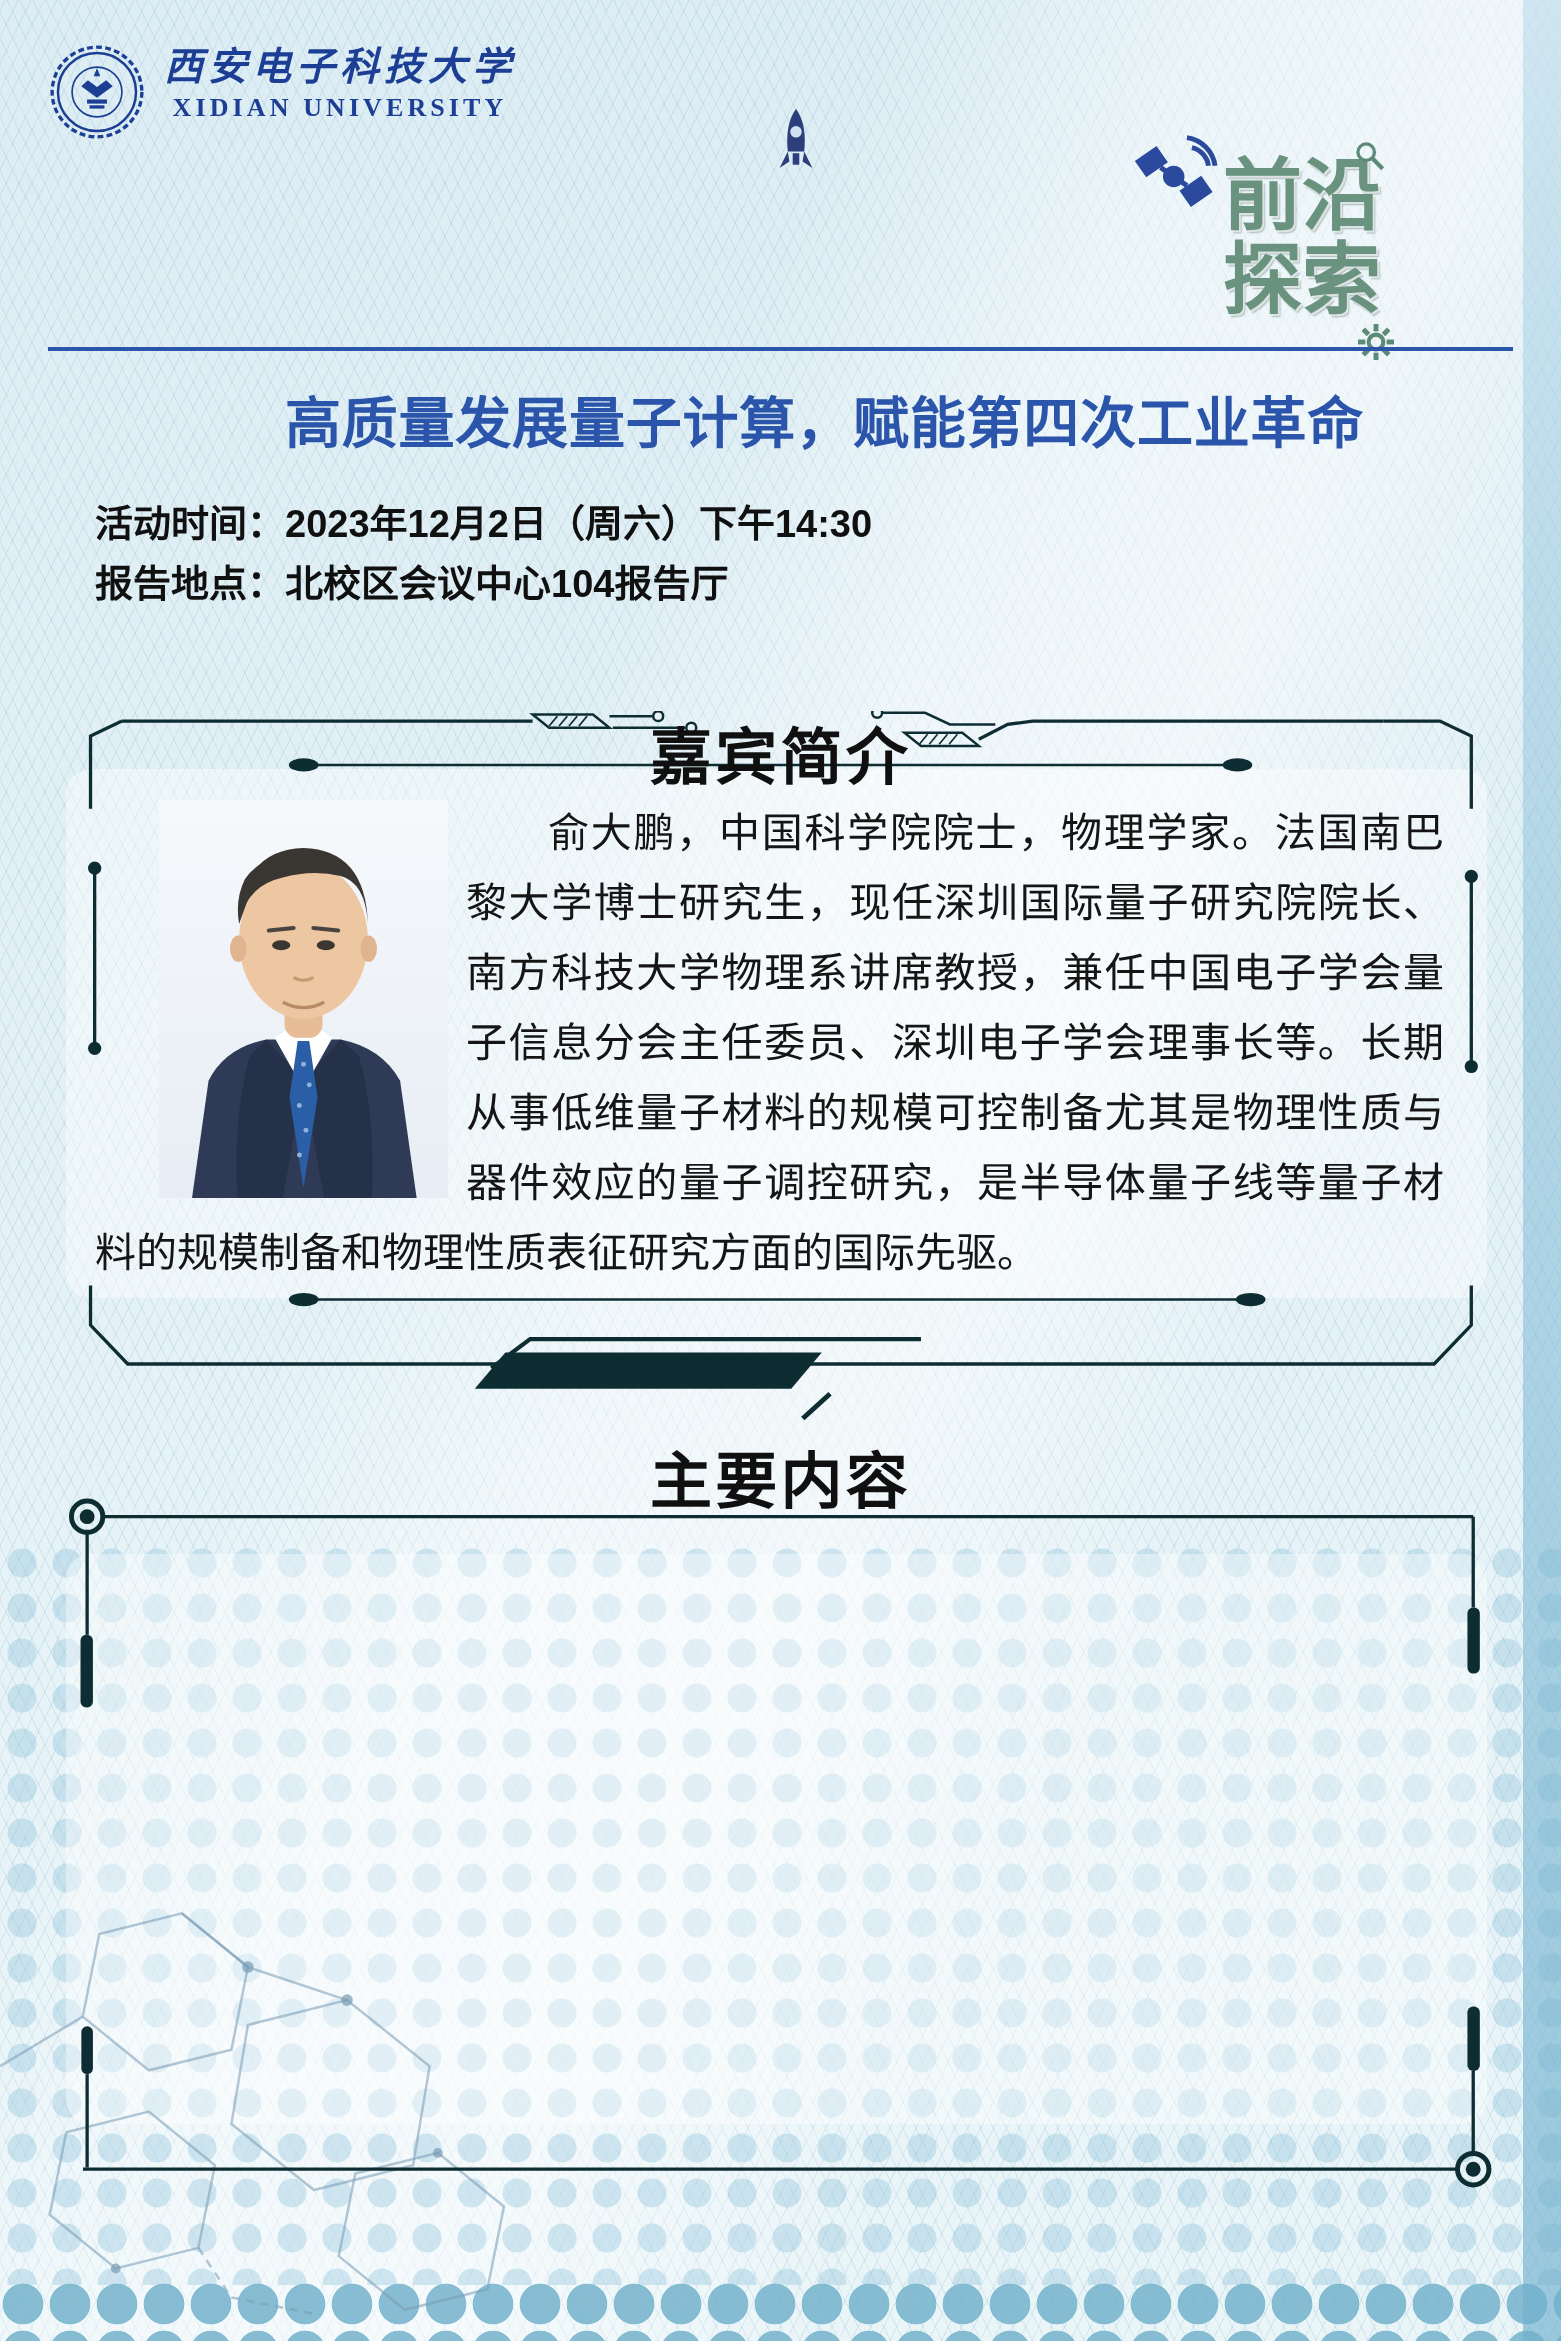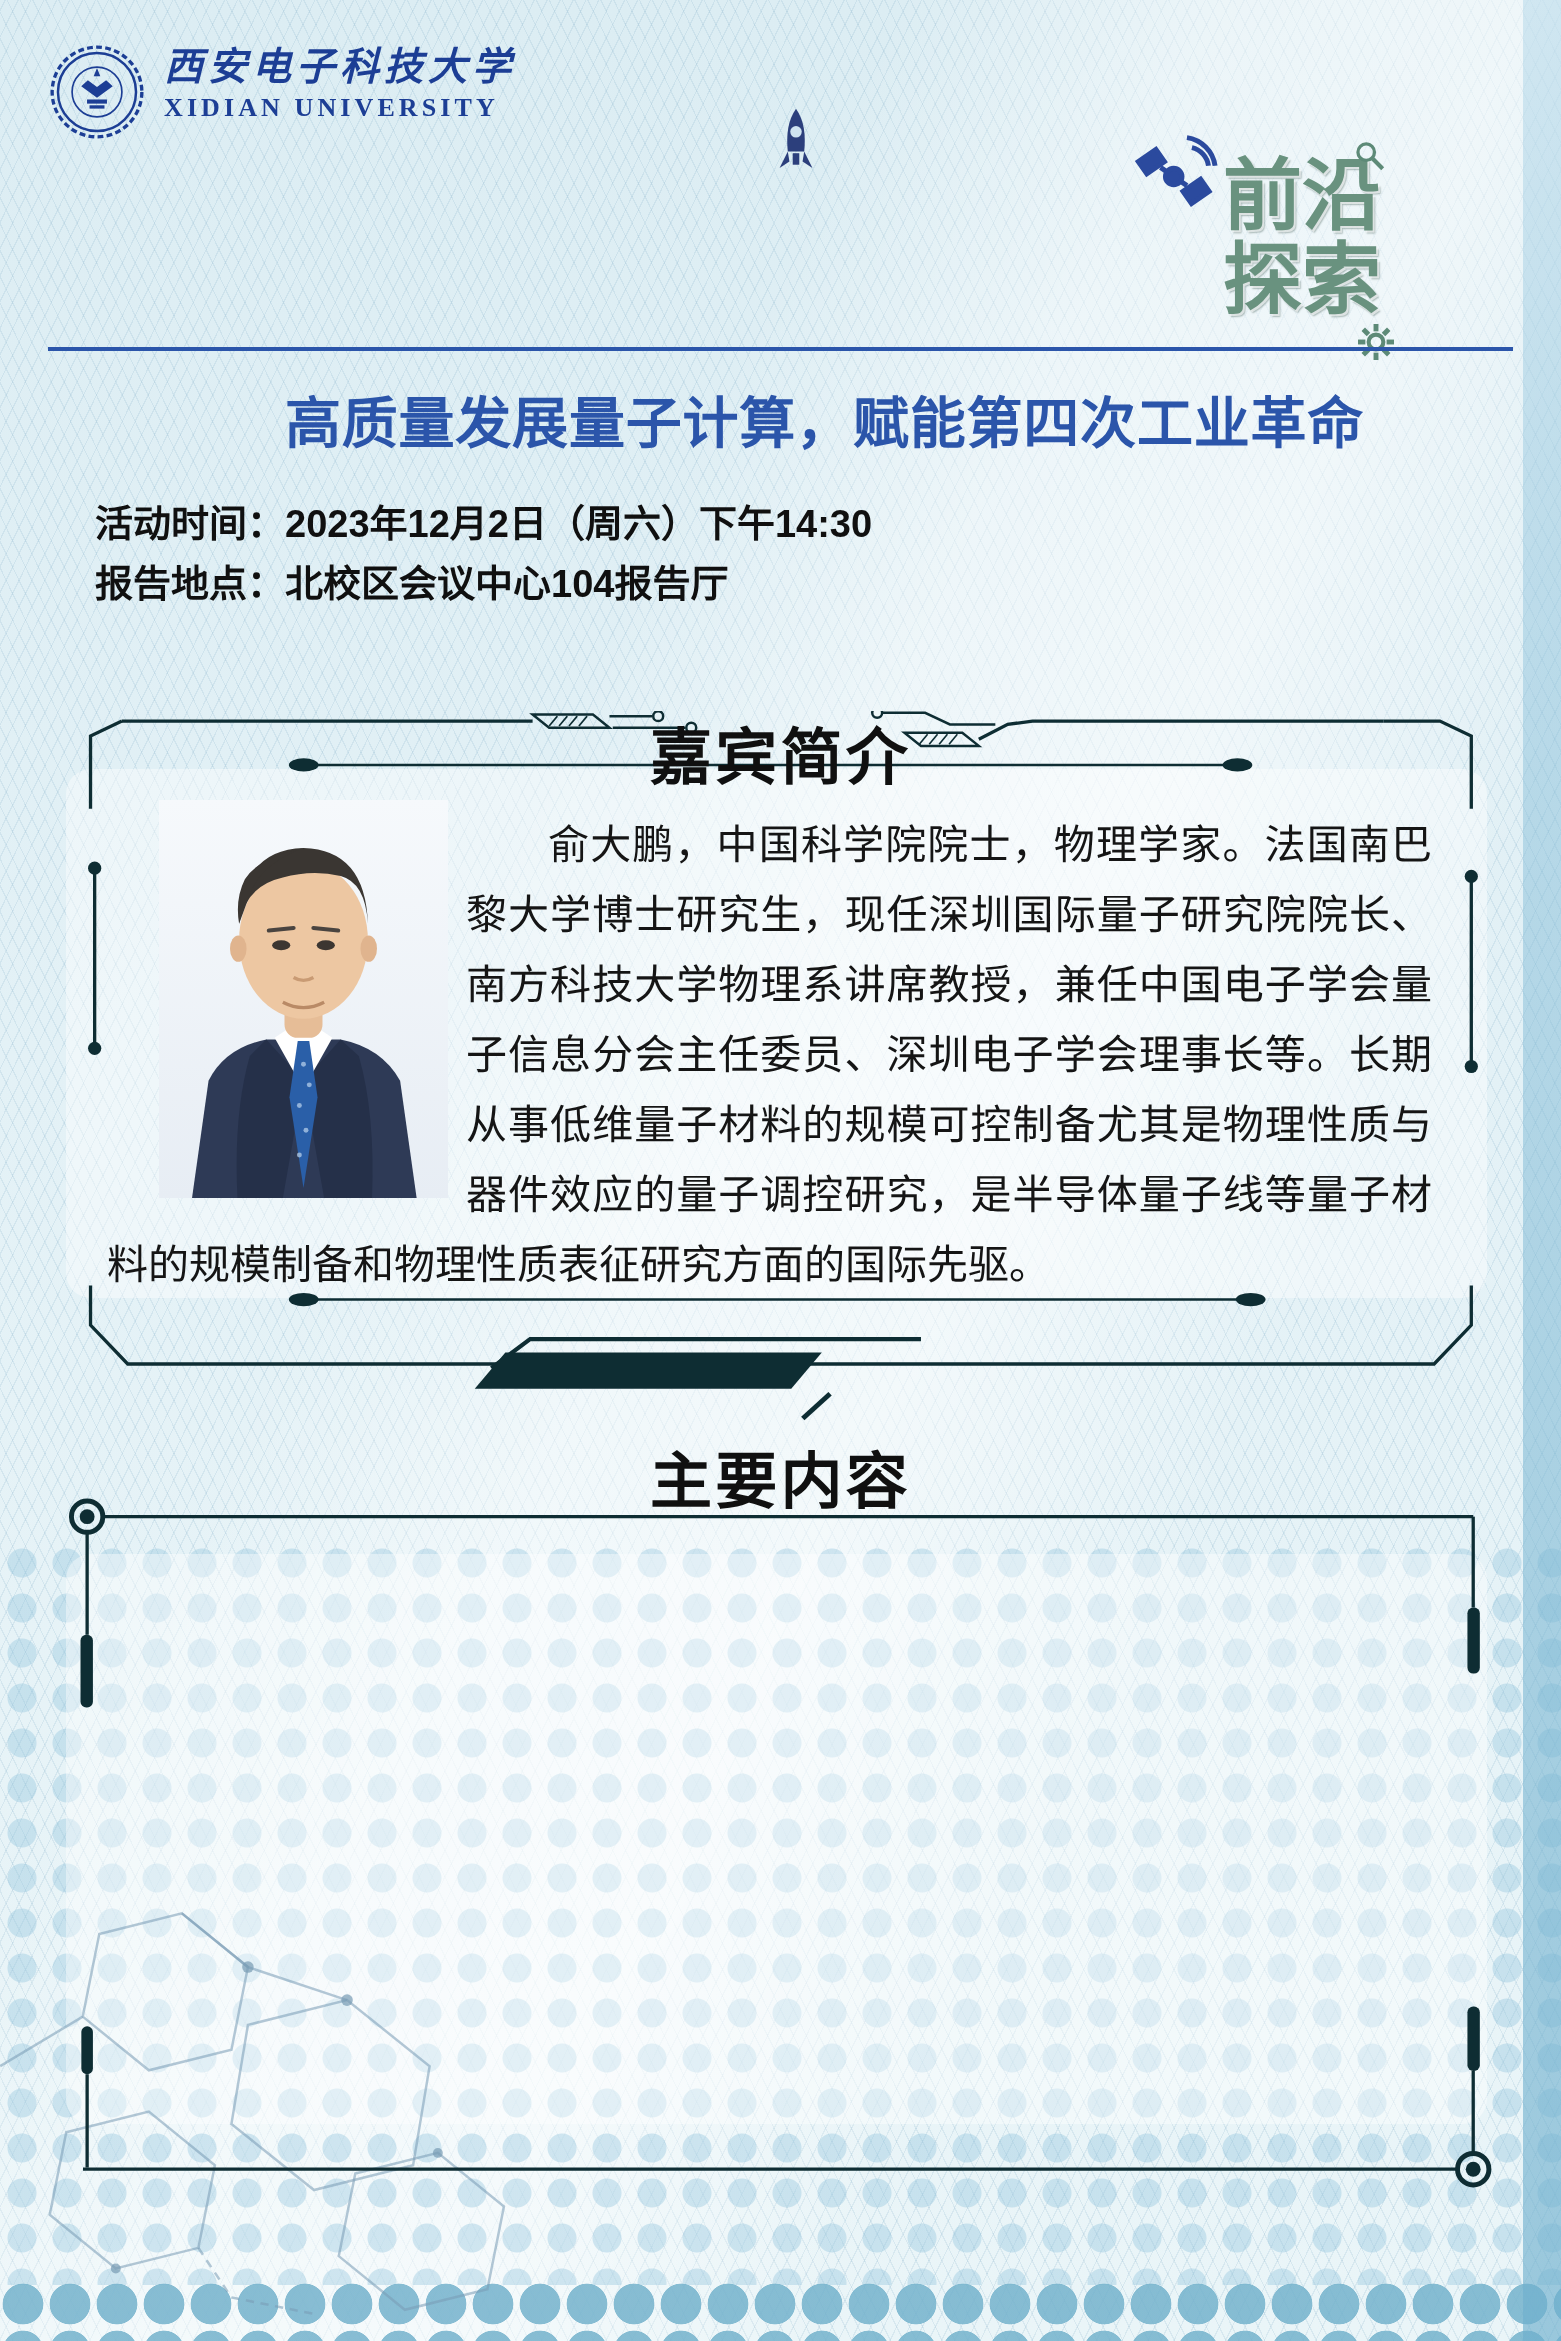--- a/index.html
+++ b/index.html
@@ -19,39 +19,39 @@
     background-image:radial-gradient(circle at 22px 22px, rgba(144,195,220,0.38) 14px, rgba(144,195,220,0) 15px);
     background-size:45px 45px;}
   .bg-dots-bottom{left:0;top:2279px;width:100%;height:63px;
     background-image:radial-gradient(circle at 23px 25px, rgba(116,178,204,0.85) 20px, rgba(116,178,204,0) 20.7px);
     background-size:47px 47px;}
   .right-band{right:0;top:0;width:38px;height:100%;
     background:linear-gradient(180deg, rgba(150,200,225,.35), rgba(110,175,205,.65));}
   .panel-glow{background:rgba(255,255,255,.42);border-radius:25px;}
   
   .logo-wrap{left:48px;top:43px;display:flex;align-items:flex-start;}
-  .logo-text{margin-left:18px;color:#1c3e95;}
+  .logo-text{margin-left:18px;color:#1c3e95;text-align:center;}
   .logo-cn{font-size:39px;font-weight:bold;font-style:italic;letter-spacing:5px;line-height:48px;}
   .logo-en{font-family:"Liberation Serif",serif;font-size:26px;font-weight:bold;letter-spacing:4.1px;line-height:33px;}
   .big-title{left:186px;top:150px;width:1025px;font-size:154px;line-height:165px;font-weight:900;
     letter-spacing:1.7px;color:#4d6ab3;white-space:nowrap;
     text-shadow:2.5px 2.5px 0 #3b549c,5px 5px 0 #2c3f7c,8.3px 8.3px 8.3px rgba(20,30,60,.35);}
   .badge{left:1211px;top:154px;width:182px;font-size:79px;line-height:84px;font-weight:900;
     color:#69927f;text-shadow:1.7px 1.7px 0 rgba(255,255,255,.6),2.5px 2.5px 1.7px rgba(40,70,60,.35);text-align:center;}
   .divider{left:48px;top:347px;width:1465px;height:4.1px;background:#2b55aa;}
   .subtitle{left:0;top:378px;width:1561px;text-align:center;font-size:56px;font-weight:900;
     color:#2b55aa;letter-spacing:0.8px;padding-left:44px;}
   
   .event-info{left:95px;top:494px;width:1240px;font-size:38px;font-weight:bold;line-height:60px;}
   
   .sec-heading{left:0;width:1561px;text-align:center;font-size:62px;font-weight:900;color:#101010;letter-spacing:3.3px;}
   
   .guest-text{left:95px;top:798px;width:1349px;height:496px;overflow:hidden;
     font-size:41px;line-height:70px;text-align:justify;color:#151515;}
-  .guest-text p{margin:12px;text-indent:2em;font-family:Liberation Serif, serif;}
+  .guest-text p{margin:0;text-indent:2em;font-family:Liberation Serif, serif;}
   .guest-photo{float:left;width:289px;height:398px;margin:1.7px 18px 8.3px 64px;overflow:hidden;background:#fff;}
   
   .main-text{left:95px;top:1577px;width:1372px;height:536px;overflow:hidden;
     font-size:43px;line-height:66px;text-align:justify;color:#151515;letter-spacing:0.4px;}
   .main-text p{margin:0;text-indent:2em;}
   
   .footer-line{left:95px;top:2205px;width:1405px;font-size:40px;font-weight:bold;white-space:nowrap;}
   .footer-gap{display:inline-block;width:71px;}
   svg{display:block;}
 </style>

